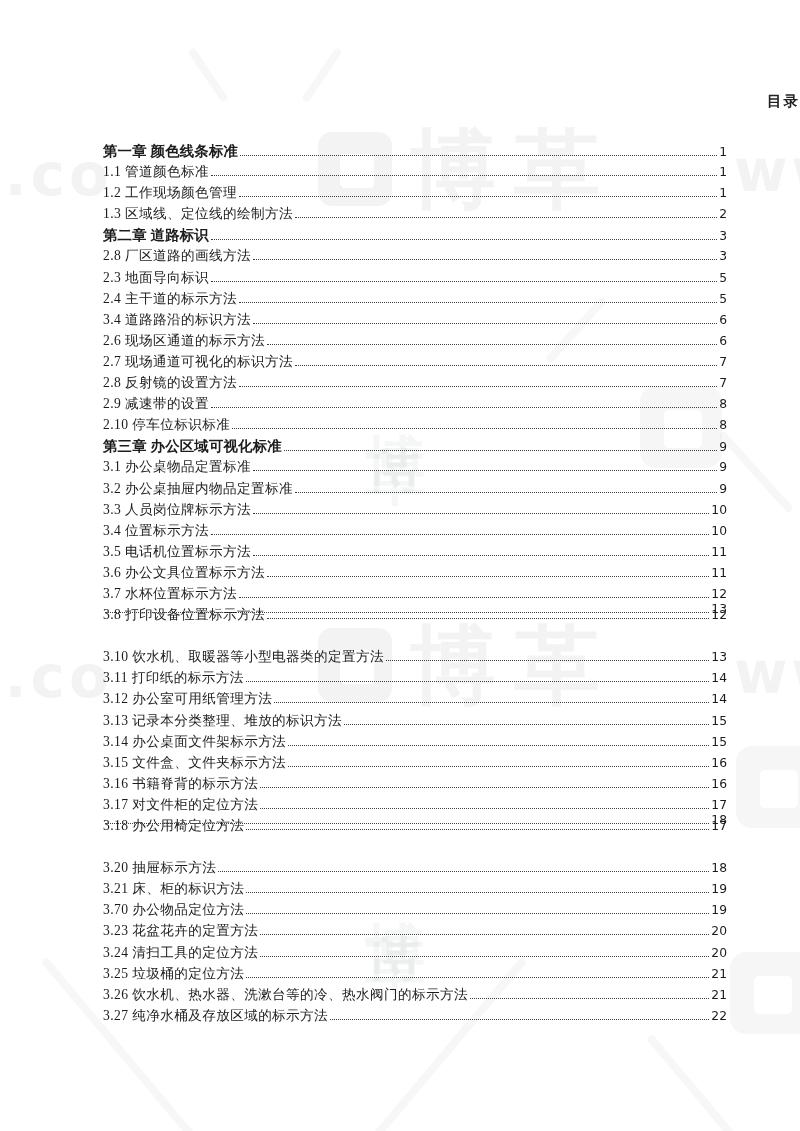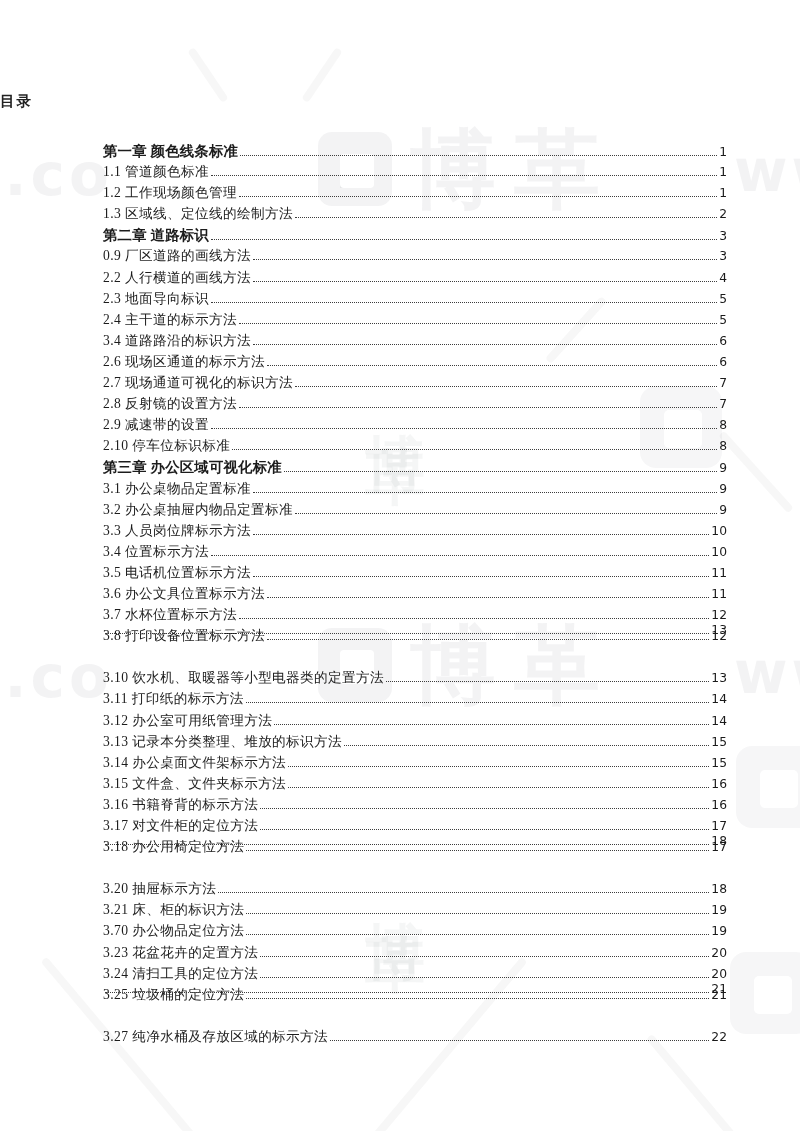--- a/index.html
+++ b/index.html
@@ -15,21 +15,21 @@
     font-family: "Liberation Serif", "DejaVu Serif", serif;
     color: #1c1c1c;
   }
 
   
   .doc-title {
     position: absolute;
     top: 92px;
     left: 0;
     width: 800px;
-    text-align: left;
+    text-align: right;
     font-size: 14.5px;
     font-weight: 600;
     letter-spacing: 2px;
     color: #222;
   }
 
   
   .toc {
     position: absolute;
     top: 117px;
@@ -196,28 +196,23 @@
     <span class="label">1.3 区域线、定位线的绘制方法</span>
     <span class="dots"></span>
     <span class="pagenum">2</span>
   </div>
     <div class="toc-row chapter">
     <span class="label">第二章 道路标识</span>
     <span class="dots"></span>
     <span class="pagenum">3</span>
   </div>
     <div class="toc-row">
-    <span class="label">0.9 厂区道路的画线方法</span>
+    <span class="label">2.8 厂区道路的画线方法</span>
     <span class="dots"></span>
     <span class="pagenum">3</span>
-  </div>
-    <div class="toc-row">
-    <span class="label">2.2 人行横道的画线方法</span>
-    <span class="dots"></span>
-    <span class="pagenum">4</span>
   </div>
     <div class="toc-row">
     <span class="label">2.3 地面导向标识</span>
     <span class="dots"></span>
     <span class="pagenum">5</span>
   </div>
     <div class="toc-row">
     <span class="label">2.4 主干道的标示方法</span>
     <span class="dots"></span>
     <span class="pagenum">5</span>
@@ -374,20 +369,21 @@
     <span class="label">3.24 清扫工具的定位方法</span>
     <span class="dots"></span>
     <span class="pagenum">20</span>
   </div>
     <div class="toc-row">
     <span class="label">3.25 垃圾桶的定位方法</span>
     <span class="dots"></span>
     <span class="pagenum">21</span>
   </div>
     <div class="toc-row">
+    <span class="label">3.26 饮水机、热水器、洗漱台等的冷、热水阀门的标示方法</span>
     <span class="dots"></span>
     <span class="pagenum">21</span>
   </div>
     <div class="toc-row">
     <span class="label">3.27 纯净水桶及存放区域的标示方法</span>
     <span class="dots"></span>
     <span class="pagenum">22</span>
   </div>
   </div>
 

